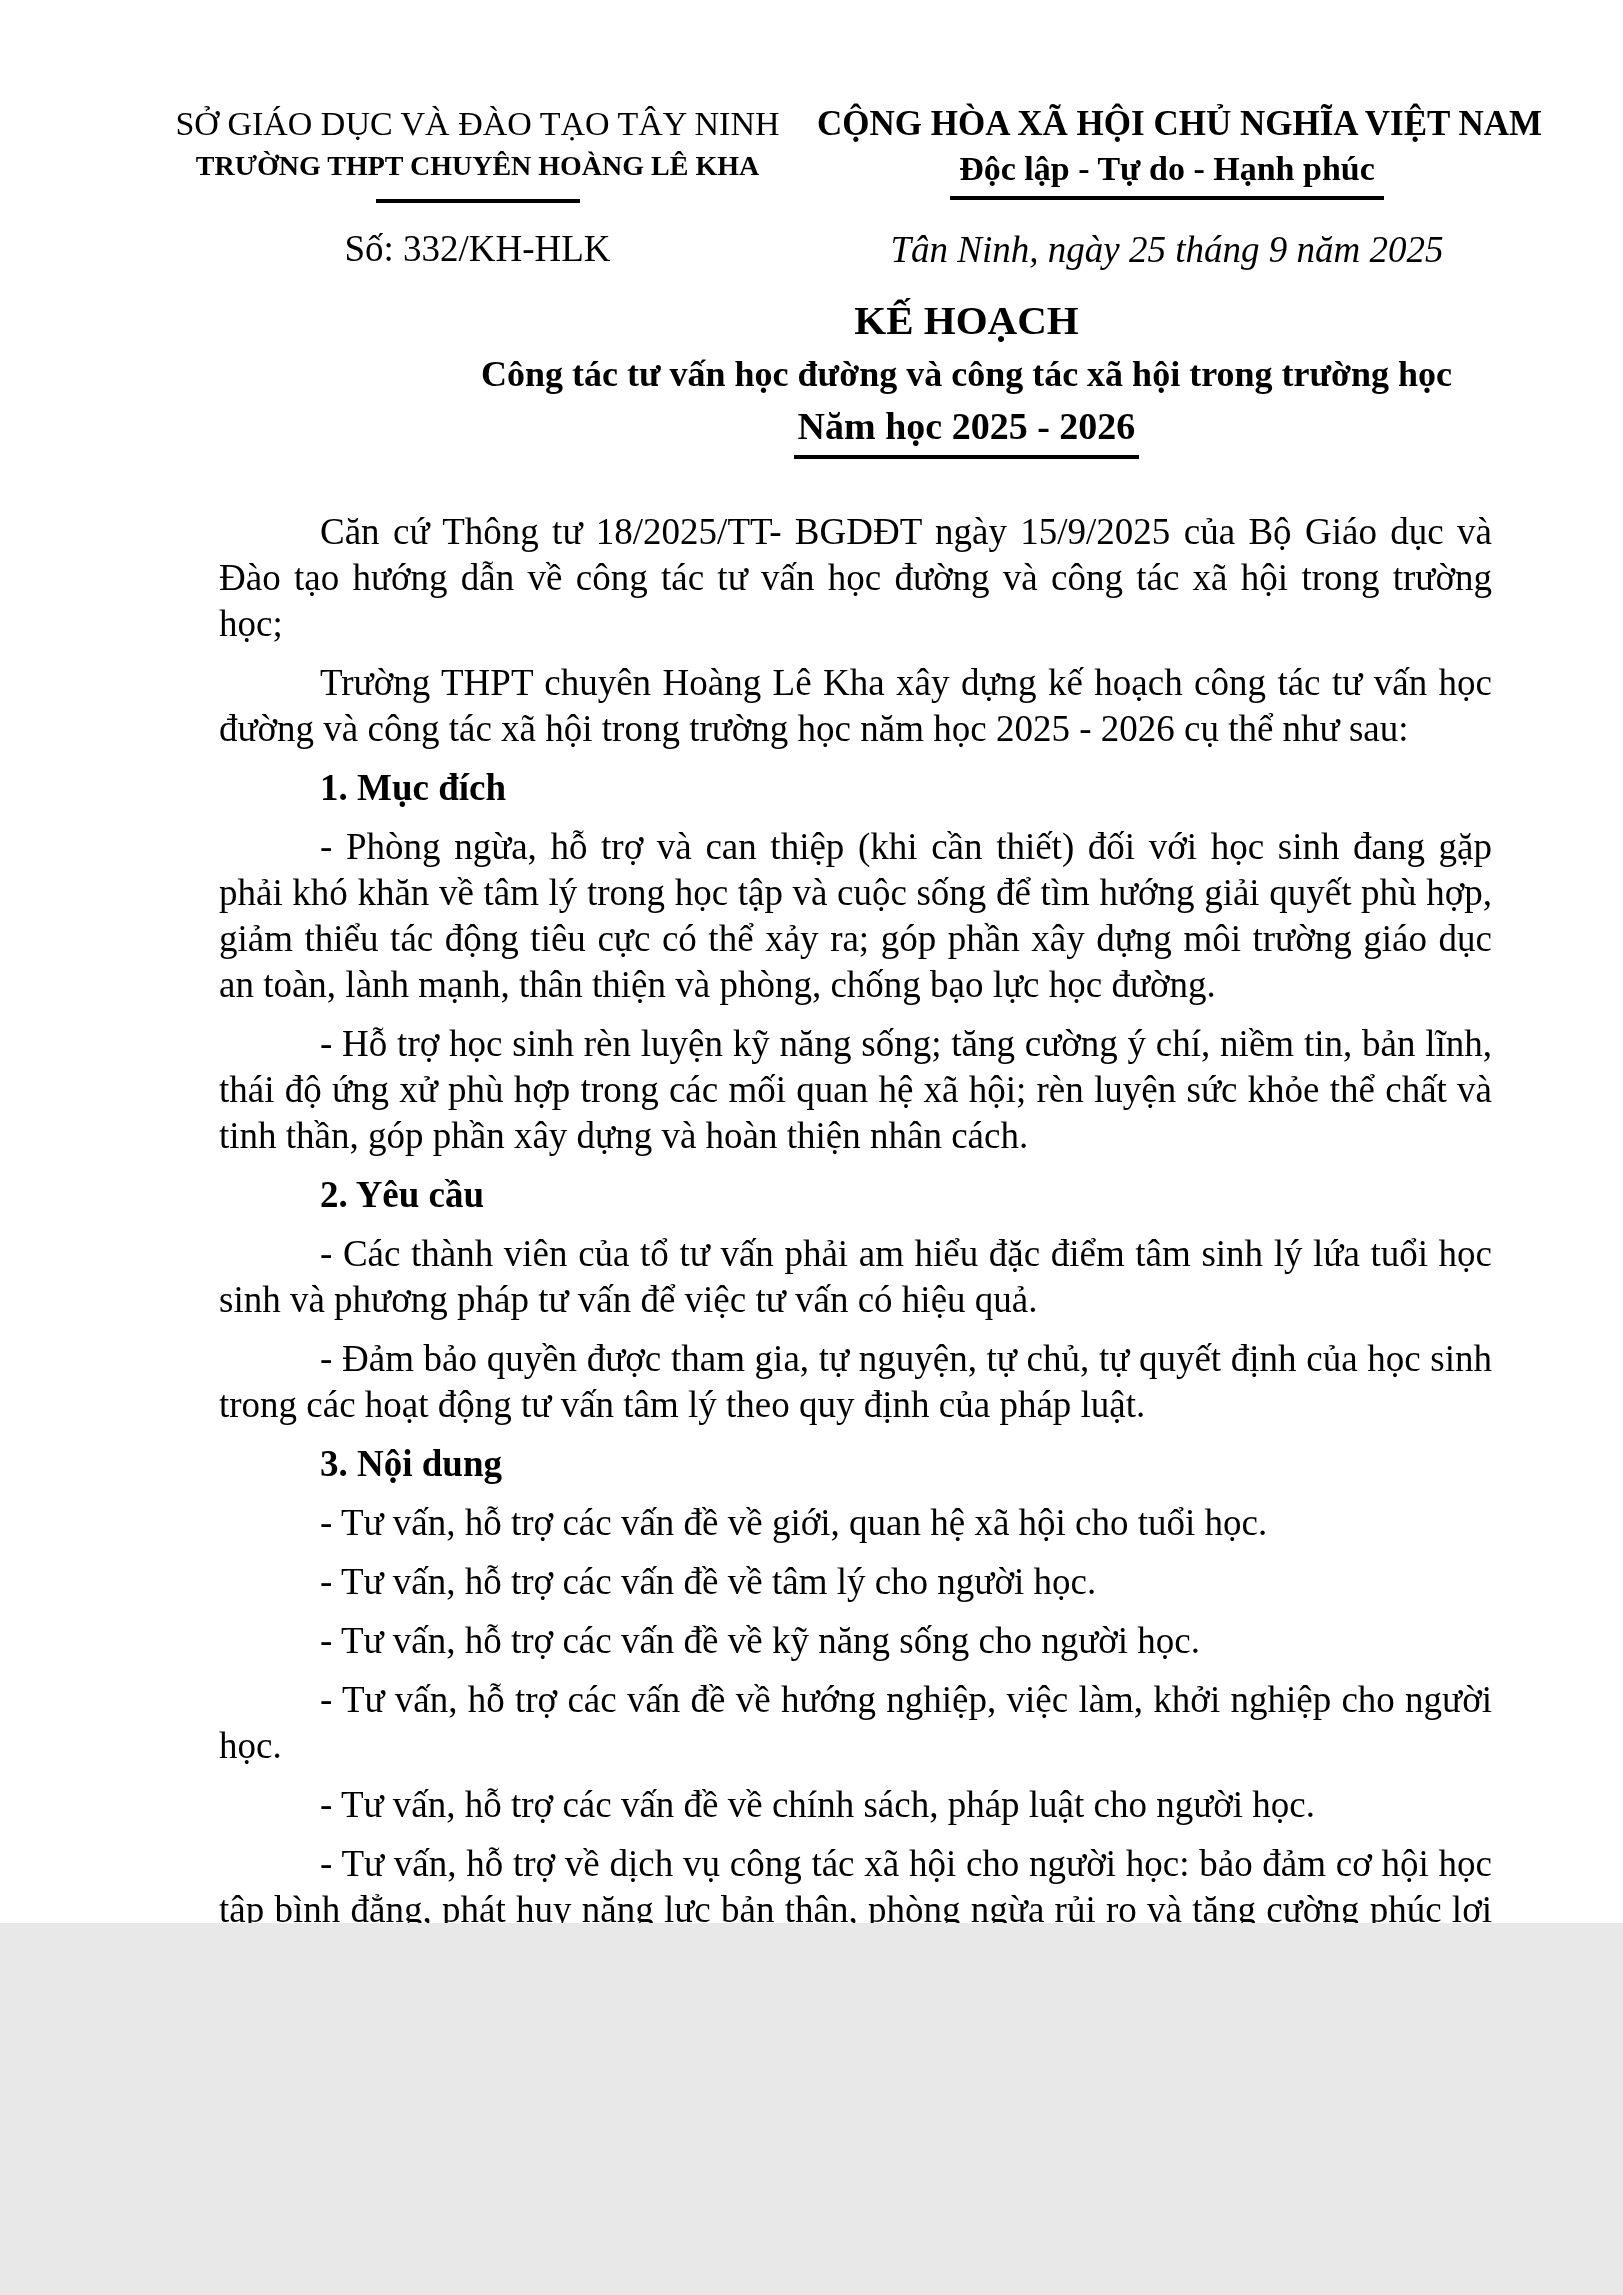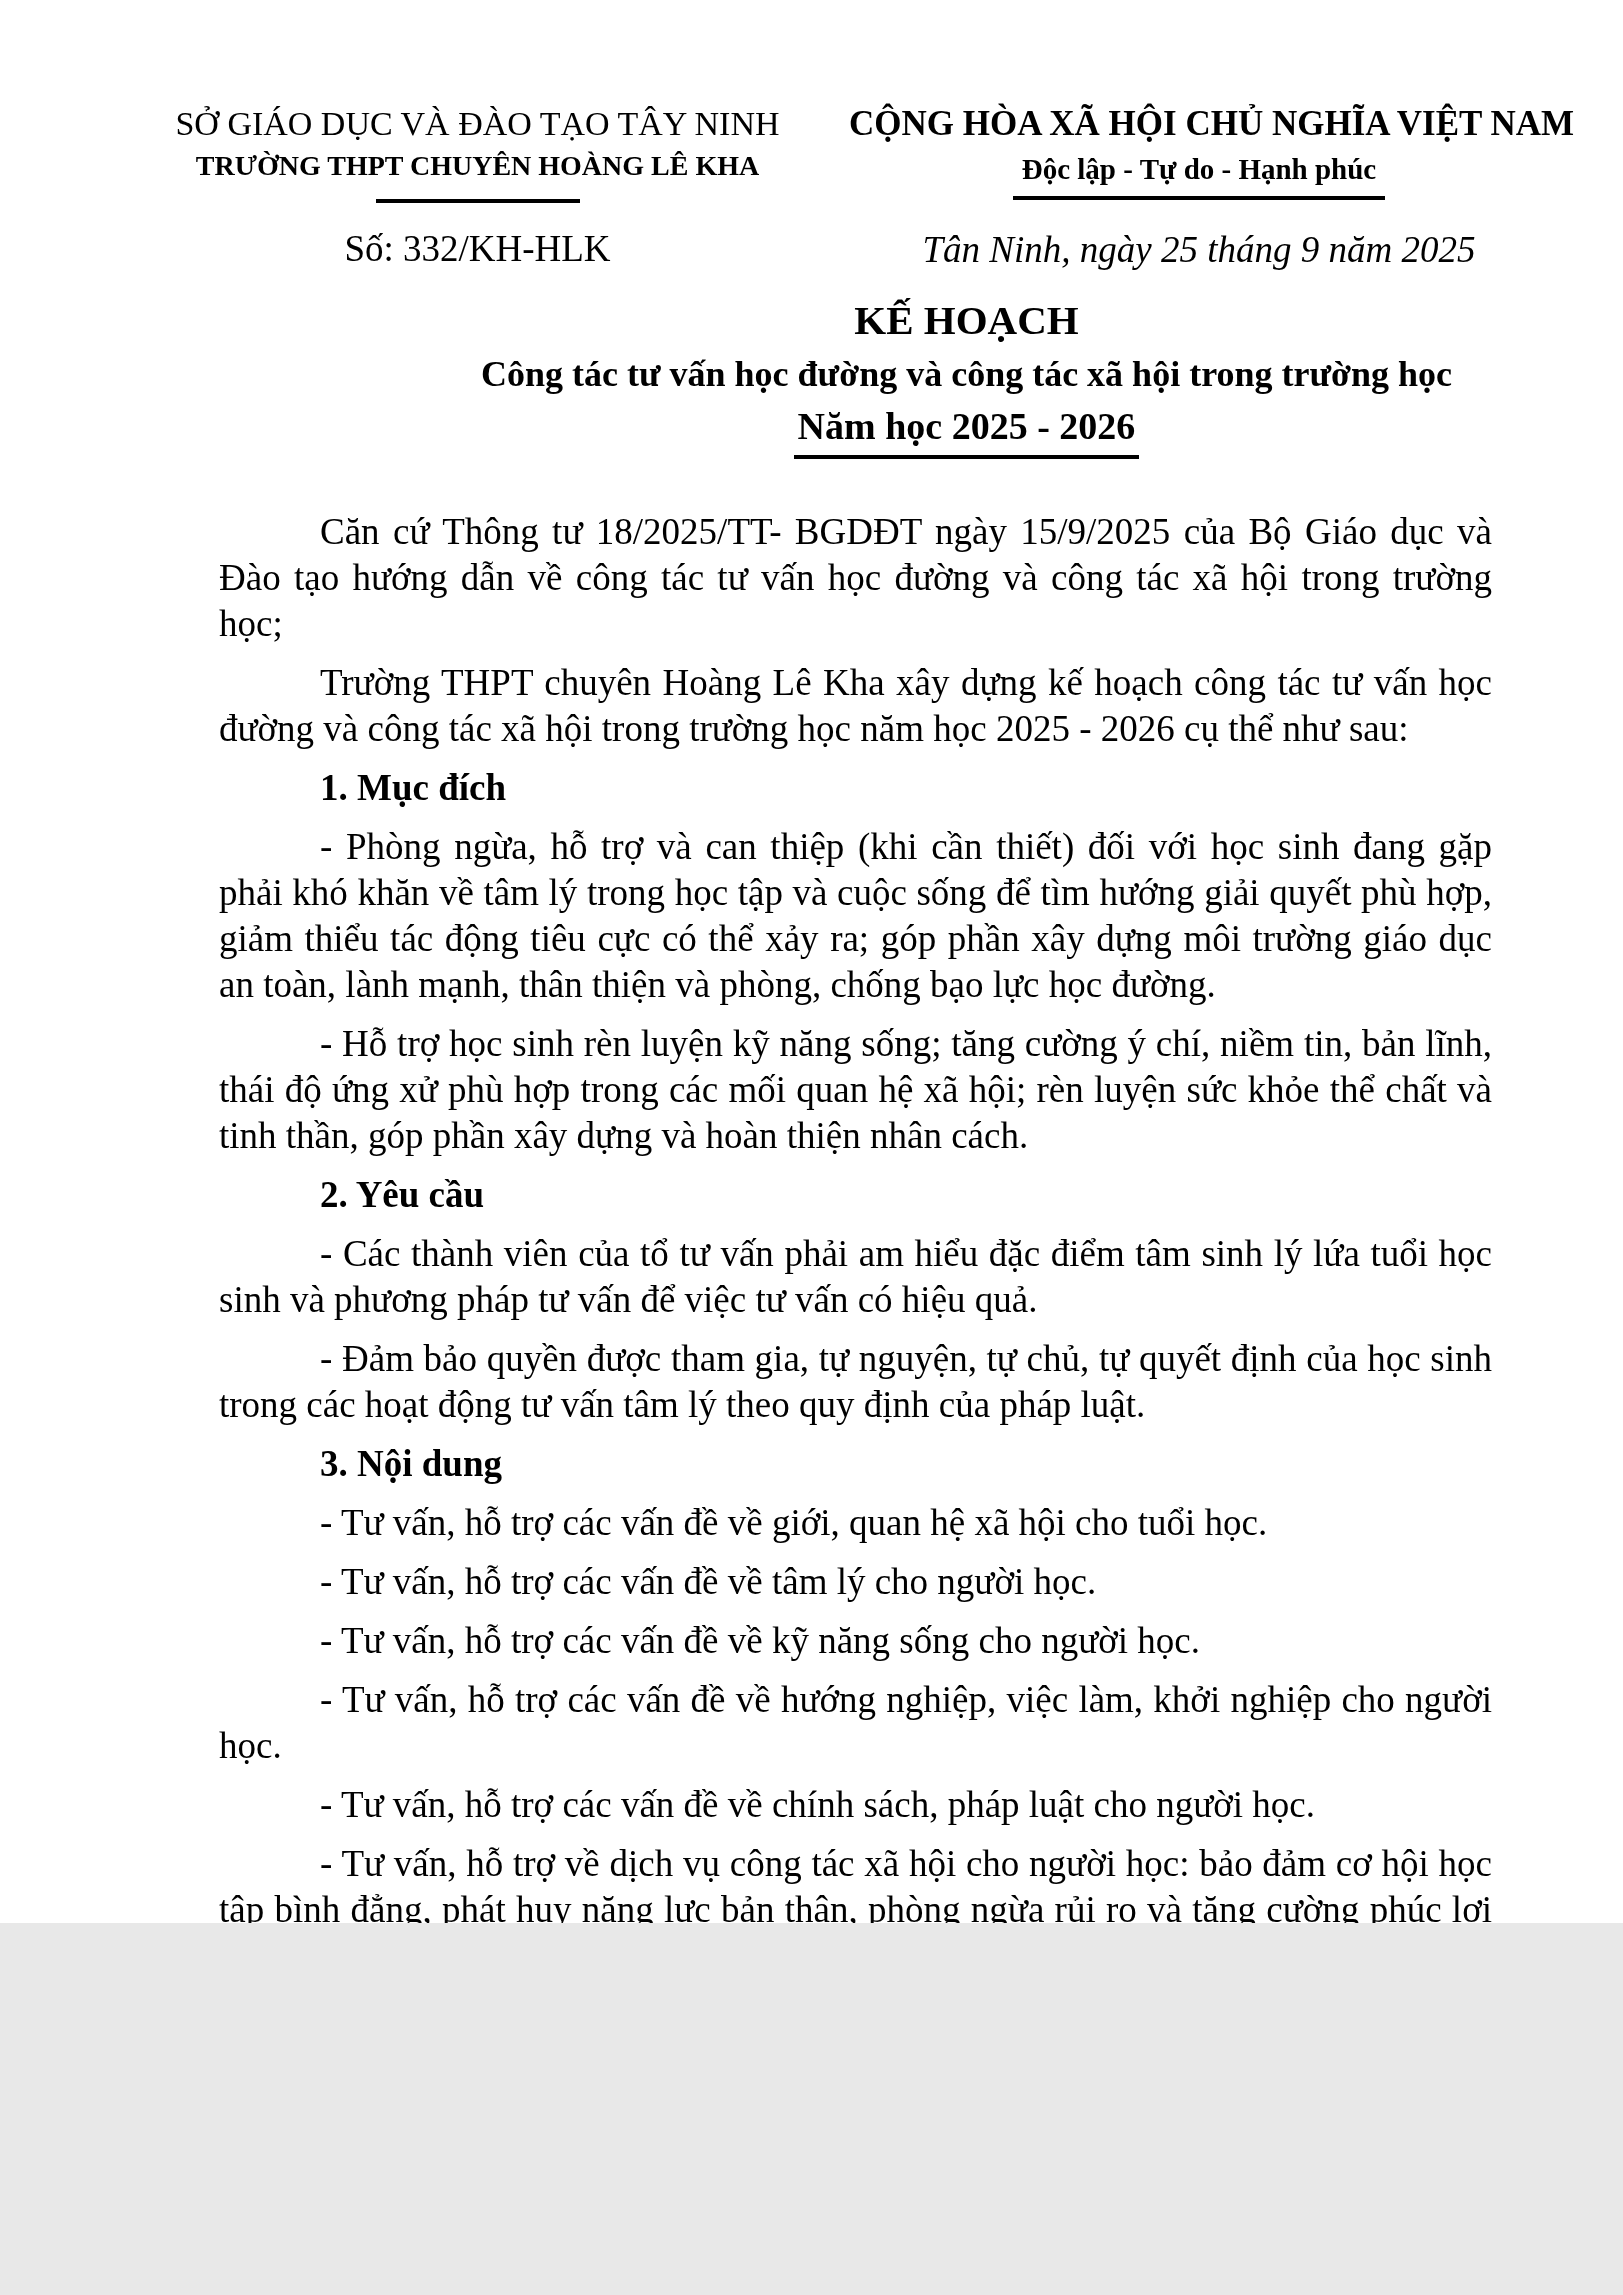--- a/index.html
+++ b/index.html
@@ -26,29 +26,29 @@
   .header-left .school { font-size: 28px; line-height: 44px; font-weight: bold; }
   .bar-left {
     width: 204px; height: 4.6px; background: #000;
     margin: 10.5px auto 0 auto;
   }
   .doc-number { font-size: 37px; line-height: 43px; margin-top: 23.6px; }
 
   .header-right {
     position: absolute;
     top: 103px;
-    left: 849px;
+    left: 817px;
     width: 700px;
     text-align: center;
   }
   .header-right .country { font-size: 35px; line-height: 41px; font-weight: bold; white-space: nowrap; }
   .header-right .motto-wrap { margin-top: 3.9px; }
   .motto {
     display: inline-block;
-    font-size: 29px; line-height: 42px; font-weight: bold;
+    font-size: 34px; line-height: 42px; font-weight: bold;
     border-bottom: 4.6px solid #000;
     padding: 0 9.2px 6.5px 9.2px;
   }
   .place-date { font-size: 37px; line-height: 43px; font-style: italic; margin-top: 27.5px; }
 
   
   .title-block {
     position: absolute;
     top: 296px;
     left: 232px;

